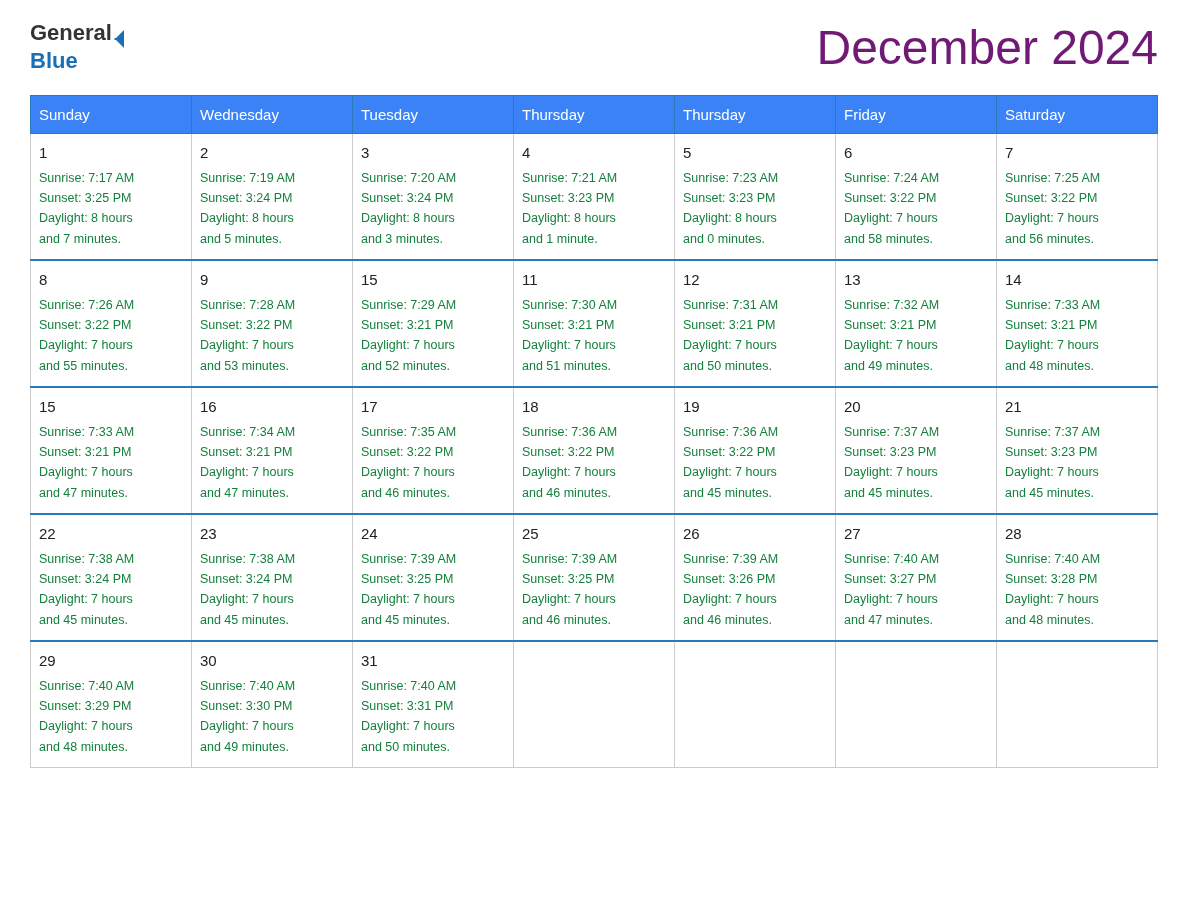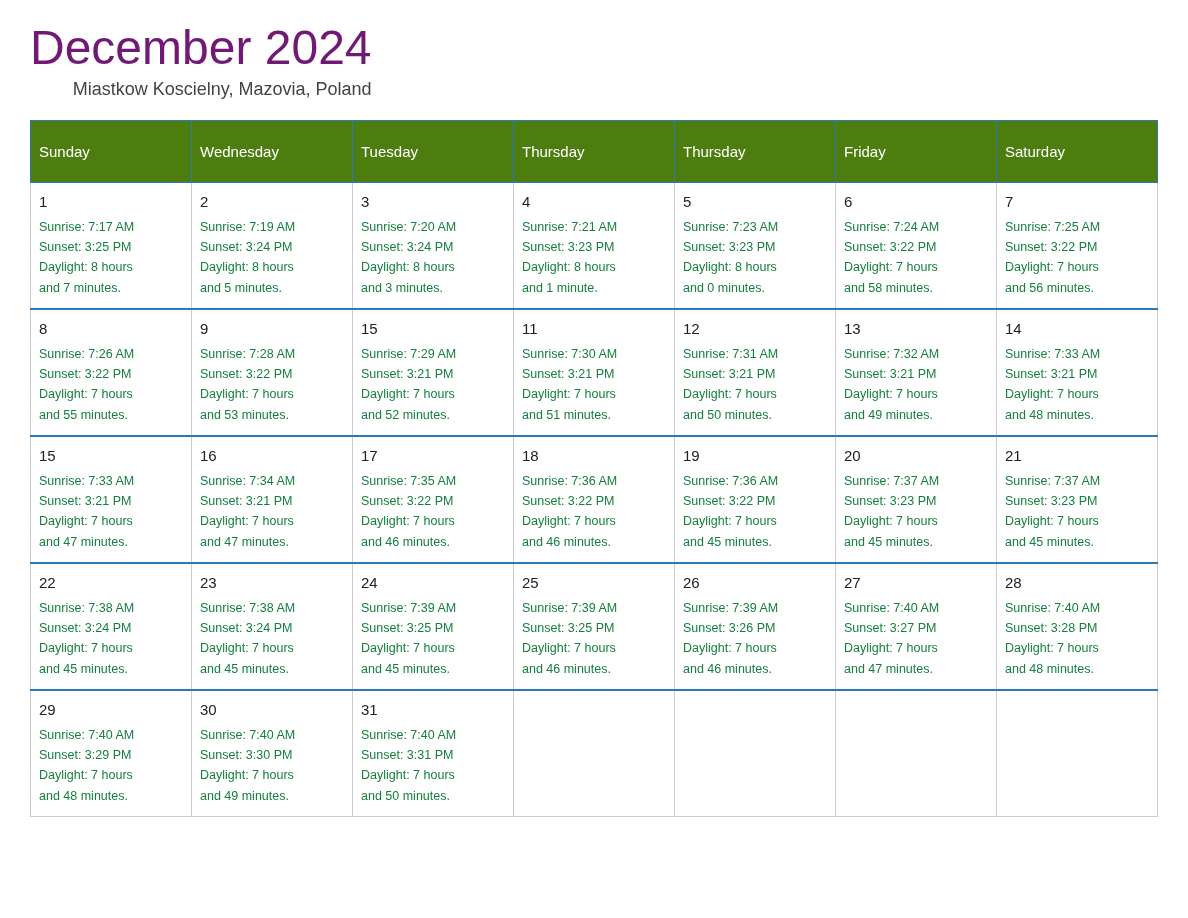--- a/index.html
+++ b/index.html
@@ -41,23 +41,23 @@
     .location-subtitle {
       font-size: 18px;
       color: #444;
       margin-top: 4px;
     }
     table {
       width: 100%;
       border-collapse: collapse;
     }
     thead tr th {
-      background-color: #4d7c0f;
+      background-color: #3b82f6;
       color: #fff;
-      padding: 22px 8px;
+      padding: 10px 8px;
       text-align: left;
       font-size: 15px;
       font-weight: normal;
       border: 1px solid #2a79b8;
     }
     tbody tr td {
       vertical-align: top;
       padding: 8px 8px 10px 8px;
       border: 1px solid #ccc;
       font-size: 13px;
@@ -100,23 +100,31 @@
       border-left: 10px solid transparent;
       border-right: 0px solid transparent;
       border-top: 10px solid #1a6fb5;
       margin-top: -2px;
     }
   </style>
 </head>
 <body>
 
 <div class="header">
+  <div class="logo">
+    <span>
+      <span class="logo-text-general">General</span><span class="logo-icon">
+          <div class="tri-top"></div>
+          <div class="tri-bot"></div>
+        </span><br>
+      <span class="logo-text-blue">Blue</span>
+    </span>
+  </div>
   <div class="title-block">
     <div class="month-title">December 2024</div>
-    <div class="location-subtitle">Miastkow Koscielny, Mazovia, Poland</div>
   </div>
 </div>
 
 <table>
   <thead>
     <tr>
       <th>Sunday</th>
       <th>Wednesday</th>
       <th>Tuesday</th>
       <th>Thursday</th>

